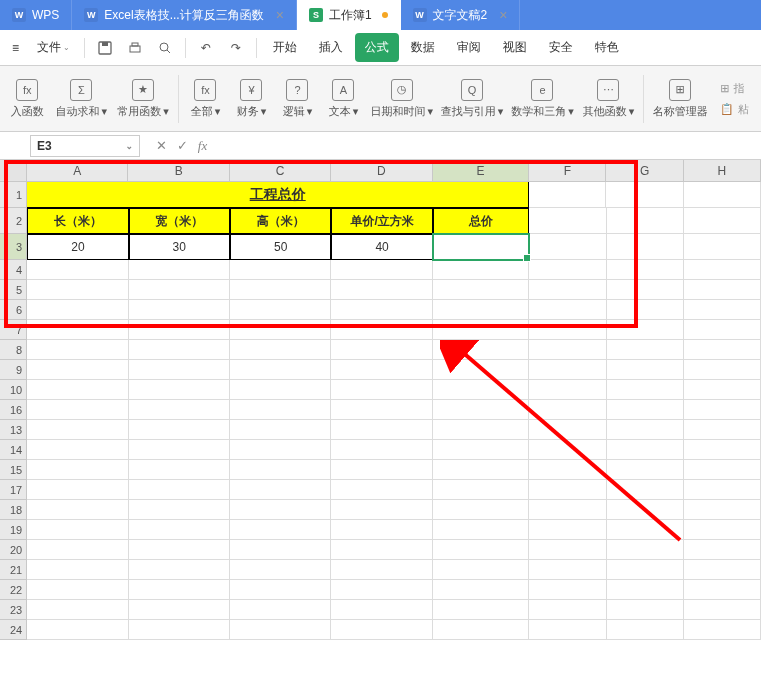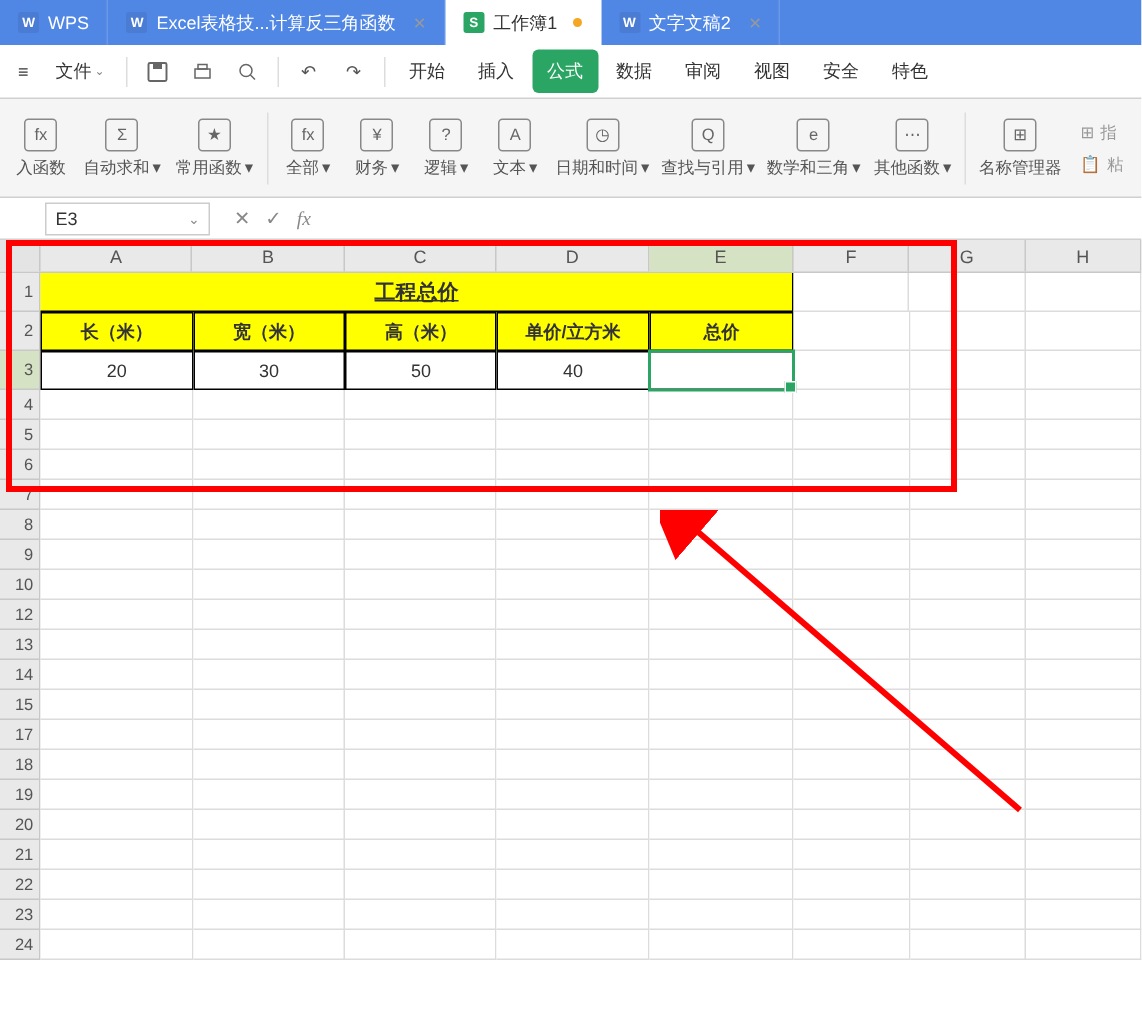--- a/index.html
+++ b/index.html
@@ -27,21 +27,21 @@
 .ribbon { height:66px; background:#f5f5f5; border-bottom:1px solid #d0d0d0; display:flex; align-items:center; padding:4px 6px; gap:4px; font-size:11px; color:#555; }
 .ribbon .rbtn { display:flex; flex-direction:column; align-items:center; justify-content:center; padding:4px 8px; cursor:pointer; border-radius:3px; min-width:42px; }
 .ribbon .rbtn .ricon { width:22px; height:22px; display:flex; align-items:center; justify-content:center; border:1px solid #888; border-radius:3px; margin-bottom:3px; font-size:11px; color:#666; position:relative; }
 .ribbon .rbtn .rlabel { display:flex; align-items:center; gap:2px; white-space:nowrap;justify-content:center; }
 .ribbon .vsep { width:1px; height:48px; background:#ddd; margin:0 2px; }
 .ribbon .side-group { display:flex; flex-direction:column; gap:2px; margin-left:auto; }
 .ribbon .side-btn { display:flex; align-items:center; gap:4px; padding:2px 6px; font-size:11px; color:#999; cursor:pointer; }
 
 
 .fbar { height:28px; border-bottom:1px solid #d0d0d0; display:flex; align-items:center; background:#fff; }
-.namebox { width:110px; height:22px; margin:0 6px 0 30px; border:1px solid #ccc; display:flex; align-items:center; padding:0 6px; font-size:12px; color:#333; background:#fff; }
+.namebox { width:110px; height:22px; margin:0 6px 0 30px; border:1px solid #ccc; display:flex; align-items:center; padding:0 6px; font-size:12px; color:#333; background:#fff;font-weight:bold; }
 .namebox .dd { margin-left:auto; color:#888; font-size:9px; }
 .fbar .fx-controls { display:flex; align-items:center; gap:10px; padding:0 10px; color:#888; font-size:13px; }
 .fbar .fx-label { font-style:italic; font-family:serif; }
 .formula-input { flex:1; height:22px; border:none; outline:none; font-size:12px; padding:0 6px; }
 
 
 .grid-wrap { position:relative; background:#fff; }
 .colhdr-row { display:flex; height:22px; background:#e9e9e9; border-bottom:1px solid #c8c8c8; }
 .corner { width:28px; border-right:1px solid #c8c8c8; background:#e4e4e4; }
 .colhdr { border-right:1px solid #c8c8c8; display:flex; align-items:center; justify-content:center; font-size:12px; color:#555; cursor:pointer; }
@@ -362,21 +362,21 @@
         <div class="cell cA"></div>
         <div class="cell cB"></div>
         <div class="cell cC"></div>
         <div class="cell cD"></div>
         <div class="cell cE"></div>
         <div class="cell cF"></div>
         <div class="cell cG"></div>
         <div class="cell cH"></div>
       </div>
       <div class="row">
-        <div class="rowhdr">12</div>
+        <div class="rowhdr">16</div>
         <div class="cell cA"></div>
         <div class="cell cB"></div>
         <div class="cell cC"></div>
         <div class="cell cD"></div>
         <div class="cell cE"></div>
         <div class="cell cF"></div>
         <div class="cell cG"></div>
         <div class="cell cH"></div>
       </div>
       <div class="row">

